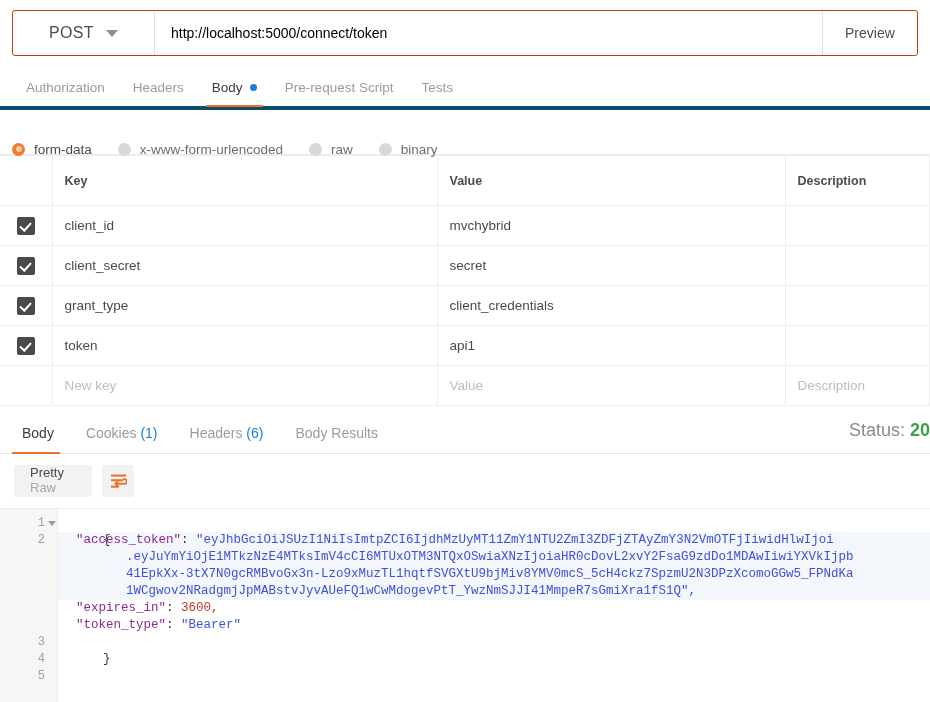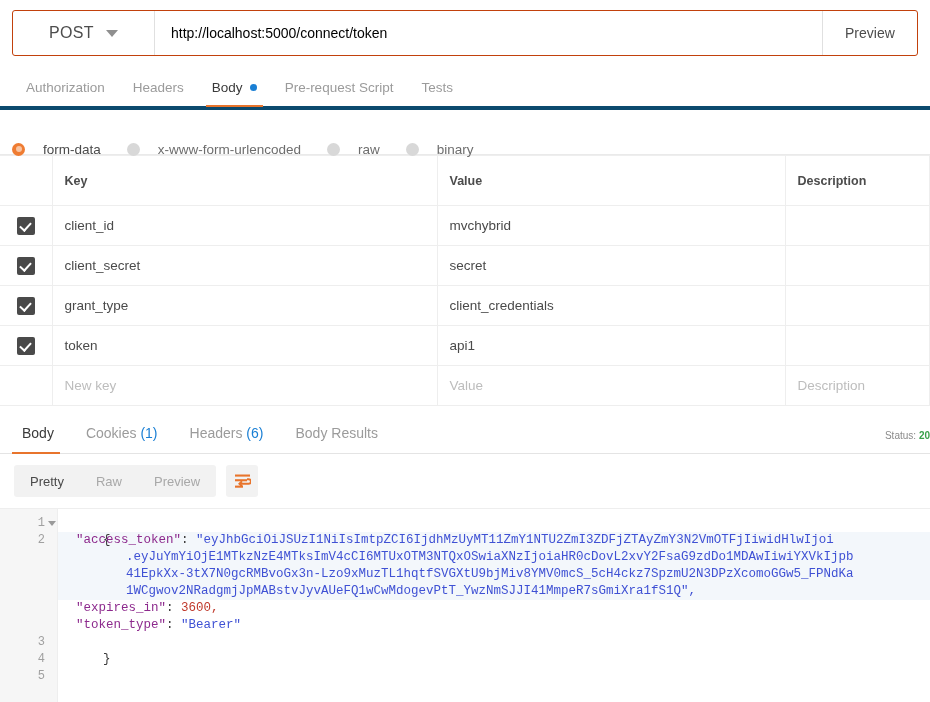--- a/index.html
+++ b/index.html
@@ -107,21 +107,21 @@
     display: flex;
     align-items: center;
     height: 45px;
     padding: 0 12px;
     border-bottom: 1px solid #eaeaea;
     gap: 26px;
   }
   .radio-item {
     display: flex;
     align-items: center;
-    gap: 18px;
+    gap: 9px;
     cursor: pointer;
     font-size: 13.5px;
     color: #6d6d6d;
     margin-top: 34px;
   }
   .radio-item.sel { color: #4a4a4a; }
   .rd {
     width: 13px; height: 13px;
     border-radius: 50%;
     background: #d8d8d8;
@@ -206,39 +206,40 @@
     content: "";
     position: absolute;
     left: 0; right: 10px; bottom: -1px;
     height: 2px;
     background: #e8742c;
   }
   .cnt { color: #1a7fd4; }
   .status-area {
     position: absolute;
     right: 0; bottom: 12px;
-    font-size: 10px;
+    font-size: 18px;
     color: #8a8a8a;
     white-space: nowrap;
   }
   .status-area .code { color: #3aa14a; font-weight: bold; }
 
   
   .fmt-bar {
     display: flex;
     align-items: center;
     gap: 10px;
     padding: 11px 12px 11px 14px;
   }
   .seg {
     display: flex;
     background: #f2f2f2;
     border-radius: 3px;
     height: 32px;
     overflow: hidden;
+    flex-direction: column;
   }
   .seg-item {
     display: flex;
     align-items: center;
     padding: 0 16px;
     font-size: 13px;
     color: #a8a8a8;
     cursor: pointer;
     user-select: none;
   }

